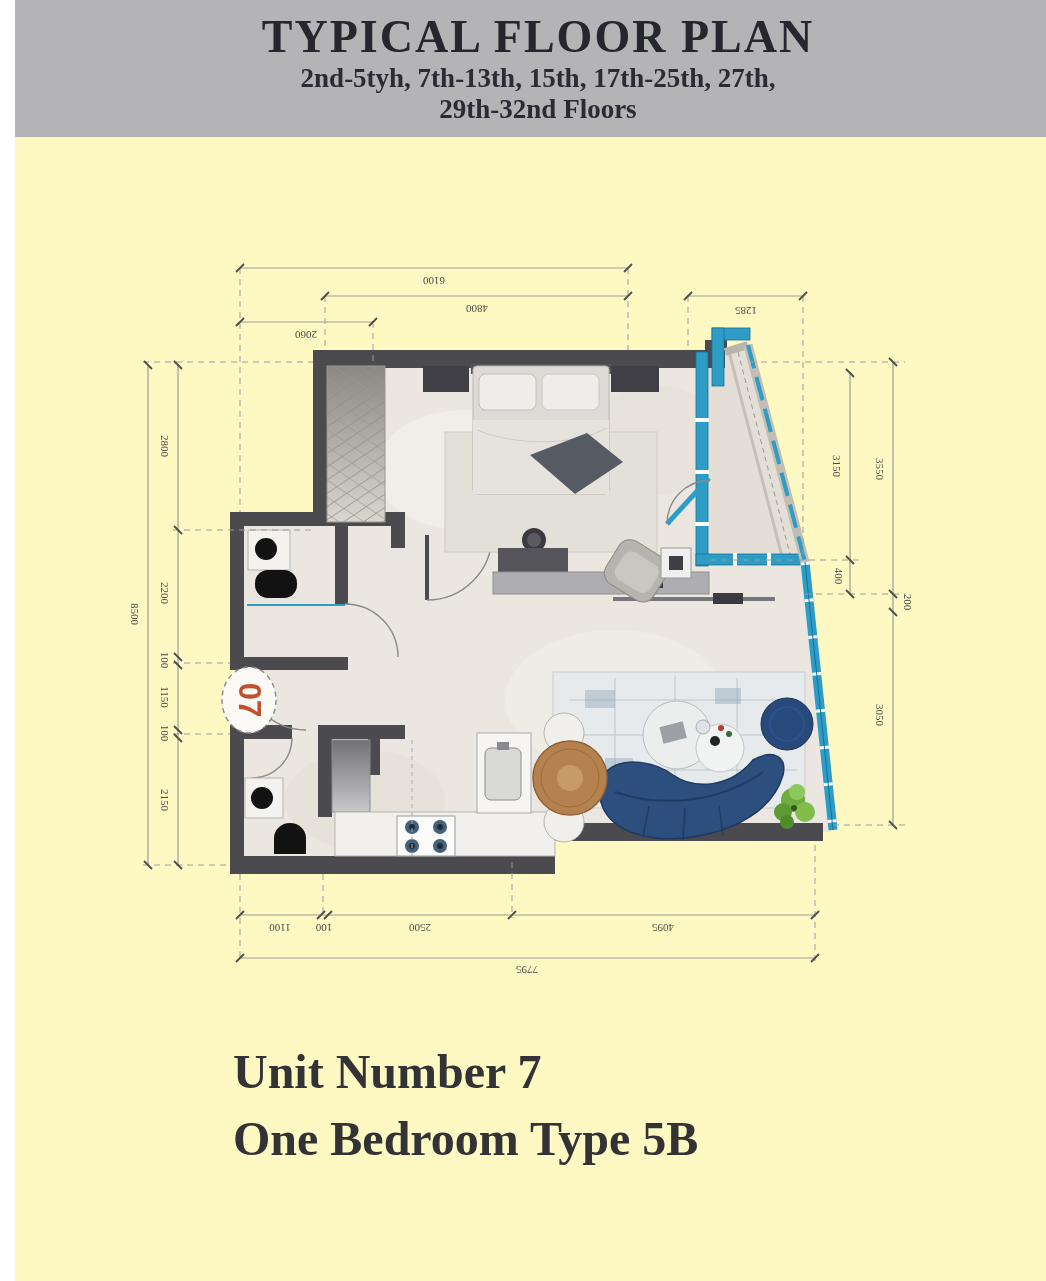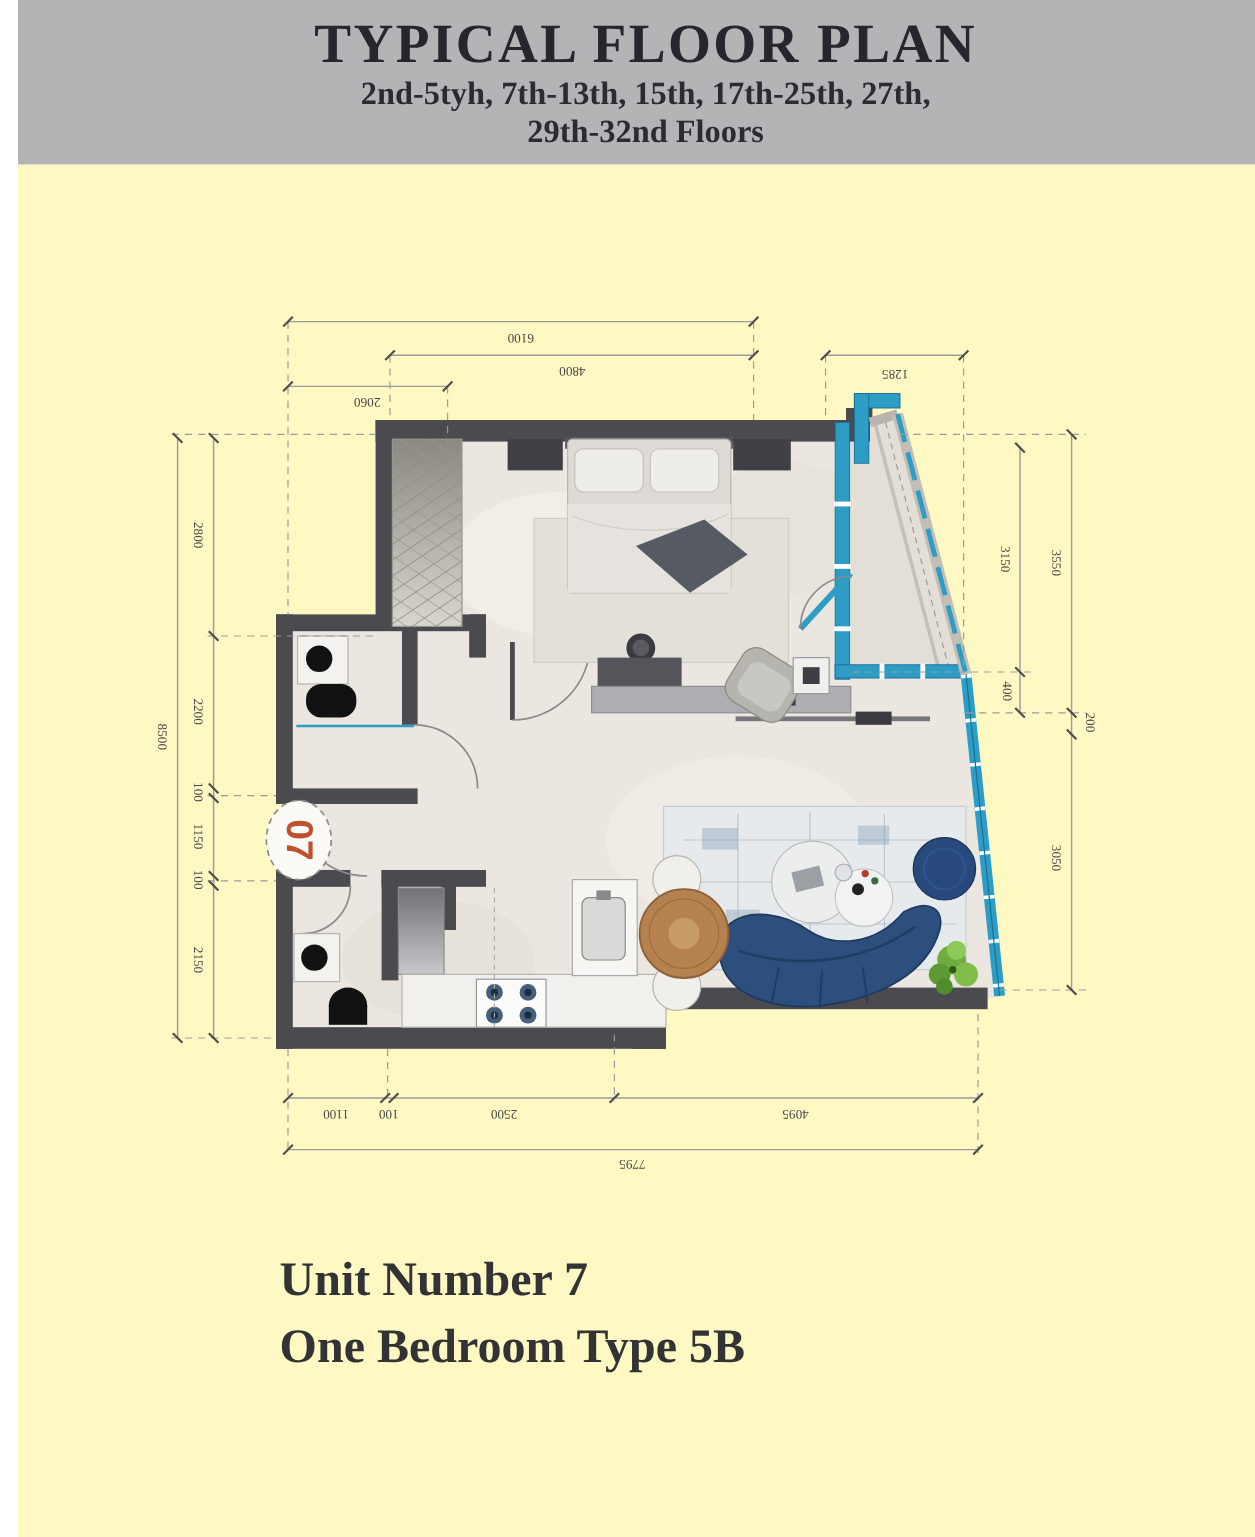--- a/index.html
+++ b/index.html
@@ -11,21 +11,21 @@
   .header .sub{font-size:27px;font-weight:700;line-height:1.15;color:#2b2b33;}
   .plan-svg{position:absolute;left:0;top:0;}
   .dim{position:absolute;width:44px;font-size:11px;color:#4a4a4a;text-align:center;
        font-family:"Liberation Serif",serif;line-height:14px;}
   .r180{transform:rotate(180deg);}
   .r90{transform:rotate(90deg);}
   .unit-badge{position:absolute;left:206px;top:672px;width:56px;height:56px;display:flex;
        align-items:center;justify-content:center;transform:rotate(90deg);
        font-size:31px;font-weight:700;color:#c0502f;font-family:"Liberation Sans",sans-serif;}
   .footer{position:absolute;left:218px;top:1038px;color:#333336;font-weight:700;
-          font-size:40px;line-height:1.4;font-family:"Liberation Serif",serif;}
+          font-size:48px;line-height:1.4;font-family:"Liberation Serif",serif;}
 </style>
 </head>
 <body>
 
 <div class="canvas">
 
   <div class="header">
     <div class="title">TYPICAL FLOOR PLAN</div>
     <div class="sub">2nd-5tyh, 7th-13th, 15th, 17th-25th, 27th,</div>
     <div class="sub">29th-32nd  Floors</div>

